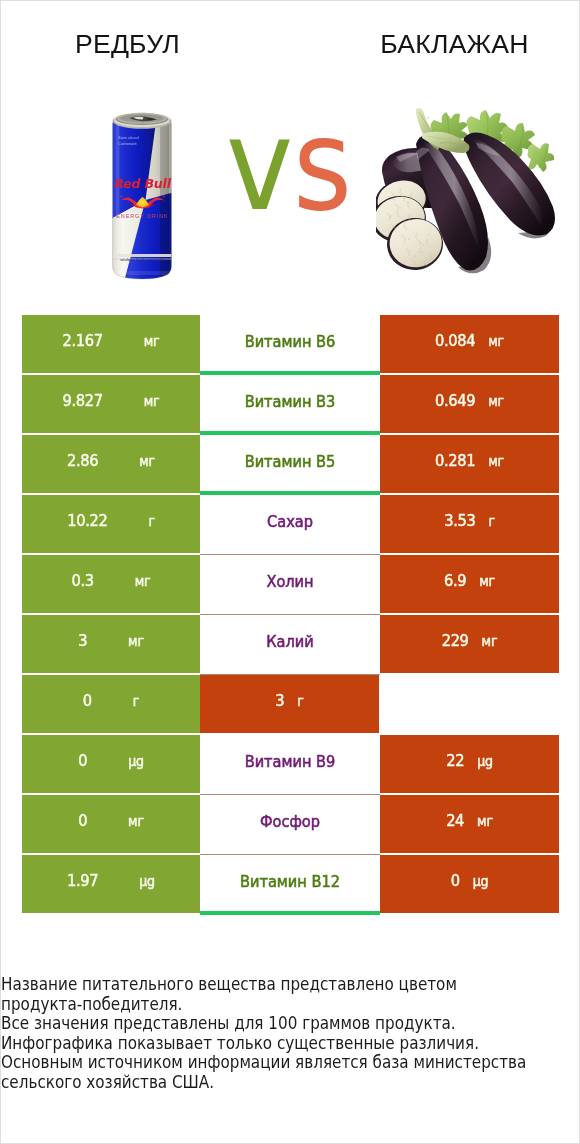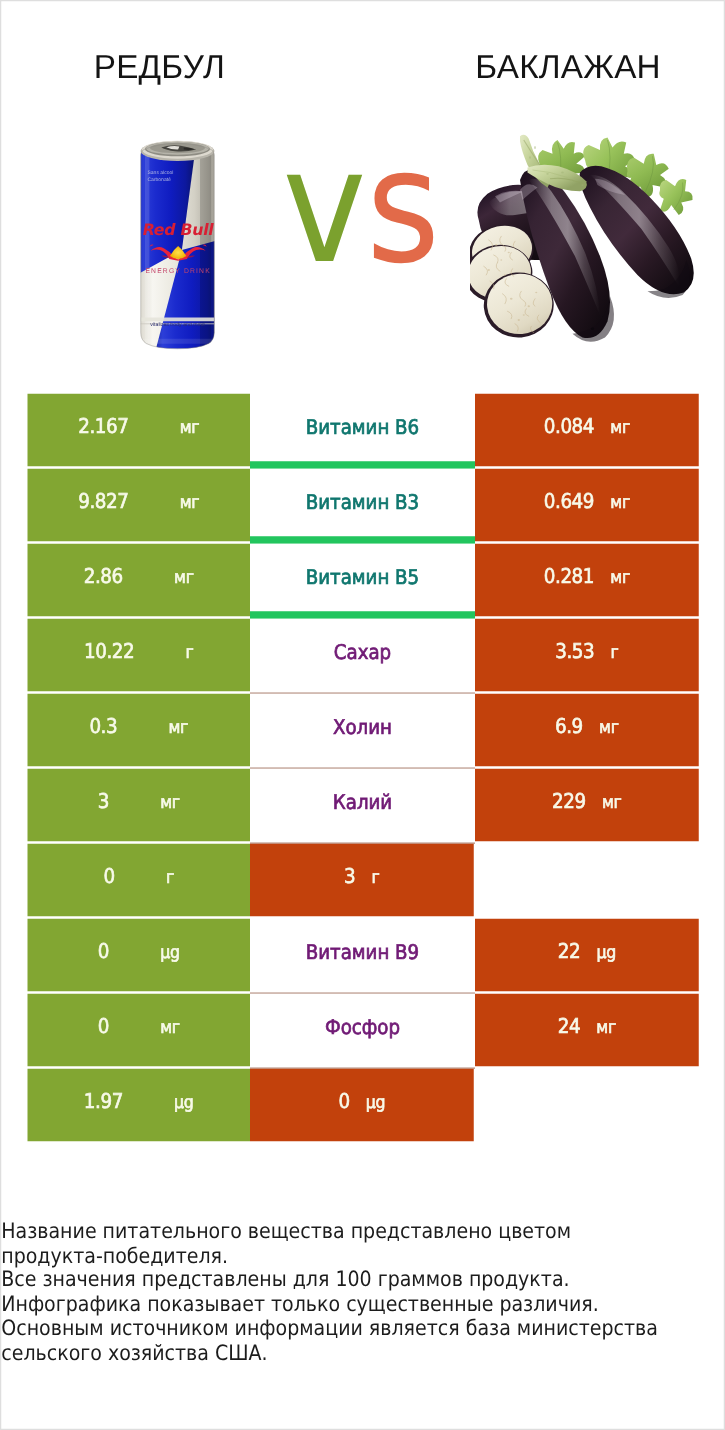--- a/index.html
+++ b/index.html
@@ -1,19 +1,19 @@
 <!DOCTYPE html>
 <html><head>
 <meta charset="utf-8">
 <style>
   html,body{margin:0;padding:0;}
   body{width:580px;height:1144px;background:#ffffff;font-family:"DejaVu Sans Condensed","DejaVu Sans",sans-serif;-webkit-font-smoothing:antialiased;overflow:hidden;}
   .page{position:relative;width:580px;height:1144px;box-sizing:border-box;border:1px solid #dedede;}
   .titles{position:absolute;left:0;top:0;width:580px;height:68px;}
-  .title{position:absolute;top:0;height:68px;display:flex;align-items:flex-end;justify-content:center;padding-top:19.8px;box-sizing:border-box;}
+  .title{position:absolute;top:0;height:68px;display:flex;align-items:center;justify-content:center;padding-top:19.8px;box-sizing:border-box;}
   #t-left{left:0;width:253px;}
   #t-right{left:327px;width:253px;}
   .title span{font-size:26.6px;color:#141414;letter-spacing:0.2px;text-transform:uppercase;font-family:"Liberation Sans",sans-serif;}
   .hero{position:absolute;left:0;top:68px;width:580px;height:230px;}
   .can{position:absolute;left:110px;top:39px;}
   .eggs{position:absolute;left:375px;top:37px;}
   .rb{font-family:"DejaVu Sans",sans-serif;font-weight:bold;font-size:12.6px;fill:#d81f33;font-style:italic;letter-spacing:-0.2px;}
   .ed{font-family:"Liberation Sans",sans-serif;font-size:5.4px;fill:#c4466b;letter-spacing:0.95px;}
   .tn{font-family:"Liberation Sans",sans-serif;font-size:4px;fill:#cfd3e8;opacity:0.8;}
   .bn{font-family:"Liberation Sans",sans-serif;font-size:4.2px;fill:#2a2d70;}
@@ -22,21 +22,21 @@
   .vs-s{color:#e26a49;}
   .table{position:absolute;left:21px;top:314px;width:537px;}
   .row{display:flex;height:58px;margin-bottom:2px;}
   .cell-l,.cell-r{width:178px;display:flex;align-items:baseline;justify-content:center;font-size:16.3px;line-height:1;font-weight:400;color:#f8faea;padding-top:18px;letter-spacing:-0.35px;box-sizing:border-box;}
   .cell-l span,.cell-r span{-webkit-text-stroke:0.5px currentColor;paint-order:stroke fill;}
   .cell-l{background:#82a632;gap:28px;}
   .cell-r{background:#c2410c;width:179px;}
   .cell-m{flex:1;display:flex;align-items:baseline;justify-content:center;font-size:16.2px;font-weight:400;background:#fff;padding-top:17.3px;box-sizing:border-box;height:60px;margin-bottom:-2px;}
   .cell-m span{-webkit-text-stroke:0.55px currentColor;paint-order:stroke fill;}
   .unit{font-size:14px;margin-left:13px;letter-spacing:-0.2px;}
-  .w-green{color:#0f766e;border-bottom:6px solid #22c55e;}
+  .w-green{color:#4d7c0f;border-bottom:4px solid #22c55e;}
   .w-orange{color:#701a75;border-bottom:1px solid #b08878;}
   .footer{position:absolute;left:0;top:974px;width:580px;text-align:left;font-size:16.9px;color:#1c1c1c;line-height:19.5px;}
 </style>
 </head>
 <body>
 
 <div class="page">
   <div class="titles">
     <div class="title" id="t-left">
         <span>Редбул</span>
@@ -378,20 +378,23 @@
         <div class="cell-r">
           <span>24</span>
           <span class="unit">мг</span>
         </div>
       </div>
       <div class="row">
         <div class="cell-l">
           <span>1.97</span>
           <span class="unit">µg</span>
         </div>
+        <div class="cell-m w-green">
+          <span>Витамин B12</span>
+        </div>
         <div class="cell-r">
           <span>0</span>
           <span class="unit">µg</span>
         </div>
       </div>
     </div>
   <div class="footer">
       <div>Название питательного вещества представлено цветом</div>
       <div>продукта-победителя.</div>
       <div>Все значения представлены для 100 граммов продукта.</div>

